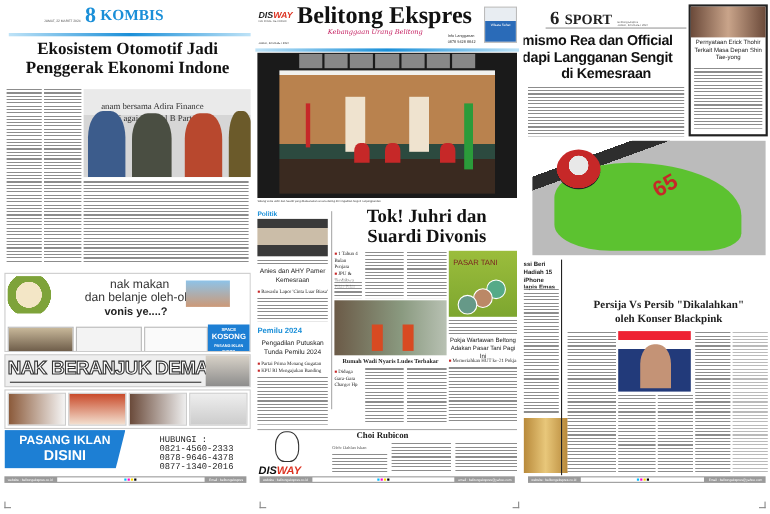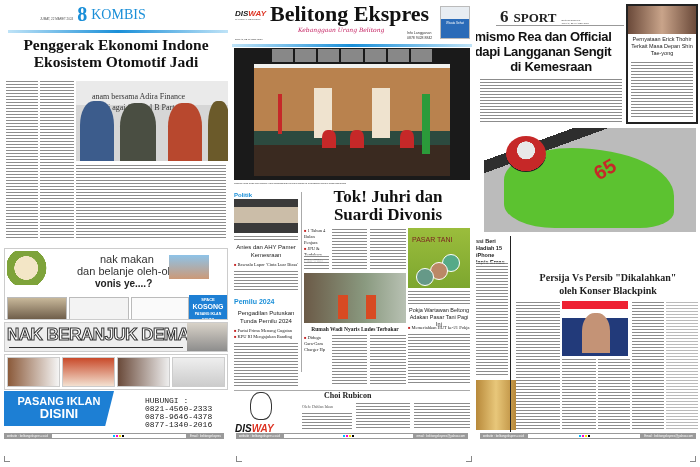--- a/index.html
+++ b/index.html
@@ -10,21 +10,21 @@
 .p-right{left:476px;width:224px}
 .txt{background:repeating-linear-gradient(#fff 0 1px,#666 1px 2px,#fff 2px 3px);opacity:.75}
 .footbar{position:absolute;left:4px;right:4px;height:6px;background:#9a9a9a;display:flex;align-items:center;justify-content:space-between;font-size:3px;color:#fff;padding:0 3px;font-family:"Liberation Sans",sans-serif}
 .footbar .mid{flex:1;height:4px;background:#fff;margin:0 4px;display:flex;justify-content:center;align-items:center;gap:1px}
 .dot{width:2px;height:2px;display:inline-block}
 .crop{position:absolute;width:6px;height:6px;border-left:1px solid #888;border-bottom:1px solid #888}
 
 .kombis-hdr{position:absolute;left:40px;top:4px;display:flex;align-items:flex-end;gap:4px}
 .kombis-date{font-size:3px;color:#555;font-family:"Liberation Sans",sans-serif;margin-bottom:3px}
 .kombis-num{font-size:20px;font-weight:bold;color:#1a8fd8;line-height:20px}
-.kombis-title{font-size:14px;font-weight:normal;color:#1a8fd8;line-height:16px;margin-bottom:1px}
+.kombis-title{font-size:14px;font-weight:bold;color:#1a8fd8;line-height:16px;margin-bottom:1px}
 .blue-rule{position:absolute;left:8px;right:0;top:30px;height:3px;background:linear-gradient(90deg,#bfe3f7,#1a8fd8,#bfe3f7)}
 .l-headline{position:absolute;left:4px;right:0;top:36px;font-size:15.5px;font-weight:bold;line-height:17px;color:#111;white-space:nowrap;overflow:hidden;text-align:center}
 .l-photo{position:absolute;left:76px;top:81px;width:152px;height:80px;background:linear-gradient(180deg,#eaeaea 0 30%,#d6d6d6 30% 100%);overflow:hidden}
 .l-photo .banner{position:absolute;left:16px;top:10px;font-size:8px;color:#333;font-family:Liberation Serif, serif;white-space:nowrap;line-height:11px}
 .person{position:absolute;bottom:0;border-radius:40% 40% 0 0}
 .ad-box{position:absolute;left:4px;width:224px;border:1px solid #ccc;overflow:hidden;background:#fff}
 .ad1{top:248px;height:72px}
 .ad1 .food{position:absolute;left:2px;top:2px;width:48px;height:34px;background:radial-gradient(circle at 40% 50%,#f3e6c6 0 35%,#7ea33a 36% 60%,#fff 61%)}
 .ad1 .msg1{position:absolute;left:95px;top:4px;font-size:11px;color:#333;font-family:"Liberation Sans",sans-serif}
 .ad1 .msg2{position:absolute;left:72px;top:16px;font-size:11px;color:#333;font-family:"Liberation Sans",sans-serif}
@@ -109,22 +109,22 @@
 <body>
 
 <div class="page p-left">
   <div class="kombis-hdr">
     <span class="kombis-date">JUMAT, 22 MARET 2024</span>
     <span class="kombis-num">8</span>
     <span class="kombis-title">KOMBIS</span>
   </div>
   <div class="blue-rule"></div>
   <div class="l-headline">
+    <div>Ekosistem Otomotif Jadi</div>
     <div>Penggerak Ekonomi Indone</div>
-    <div>Ekosistem Otomotif Jadi</div>
   </div>
   <div class="txt" style="position:absolute;left:6px;top:80px;width:32px;height:160px"></div>
   <div class="txt" style="position:absolute;left:40px;top:80px;width:34px;height:160px"></div>
   <div class="l-photo">
     <div class="banner">
       <div>anam bersama Adira Finance</div>
       <div>mbali agai Official B  Part</div>
     </div>
     <div class="person" style="left:4px;width:34px;height:60px;background:#3c5c8c"></div>
     <div class="person" style="left:44px;width:36px;height:58px;background:#4a4e42"></div>

